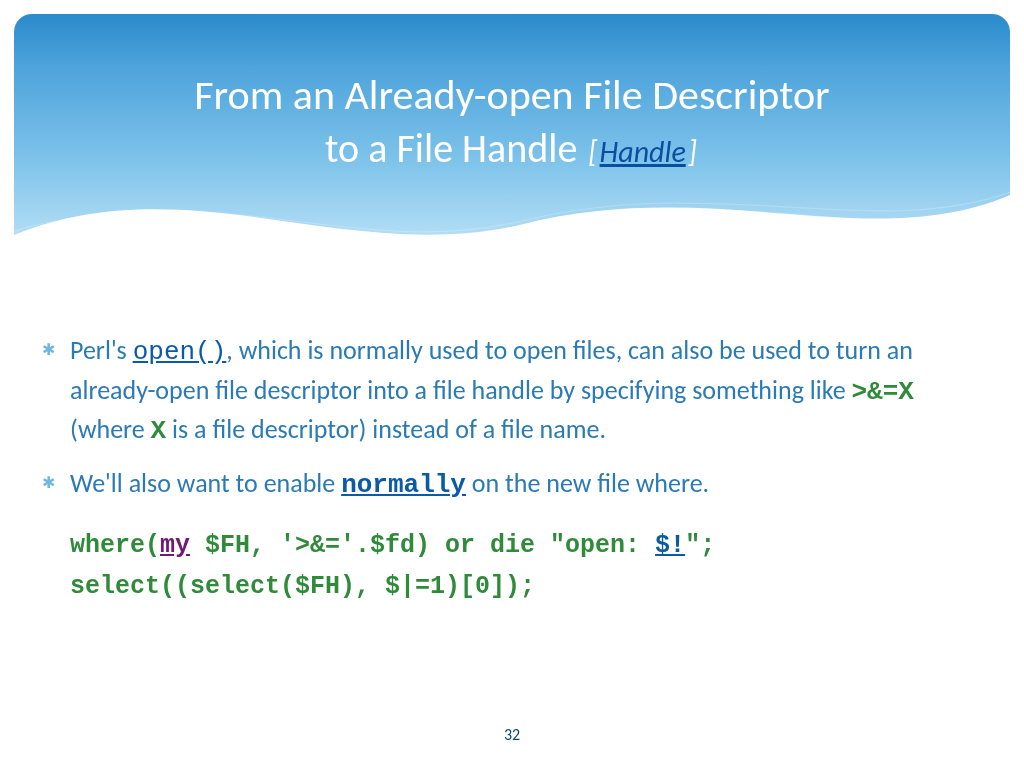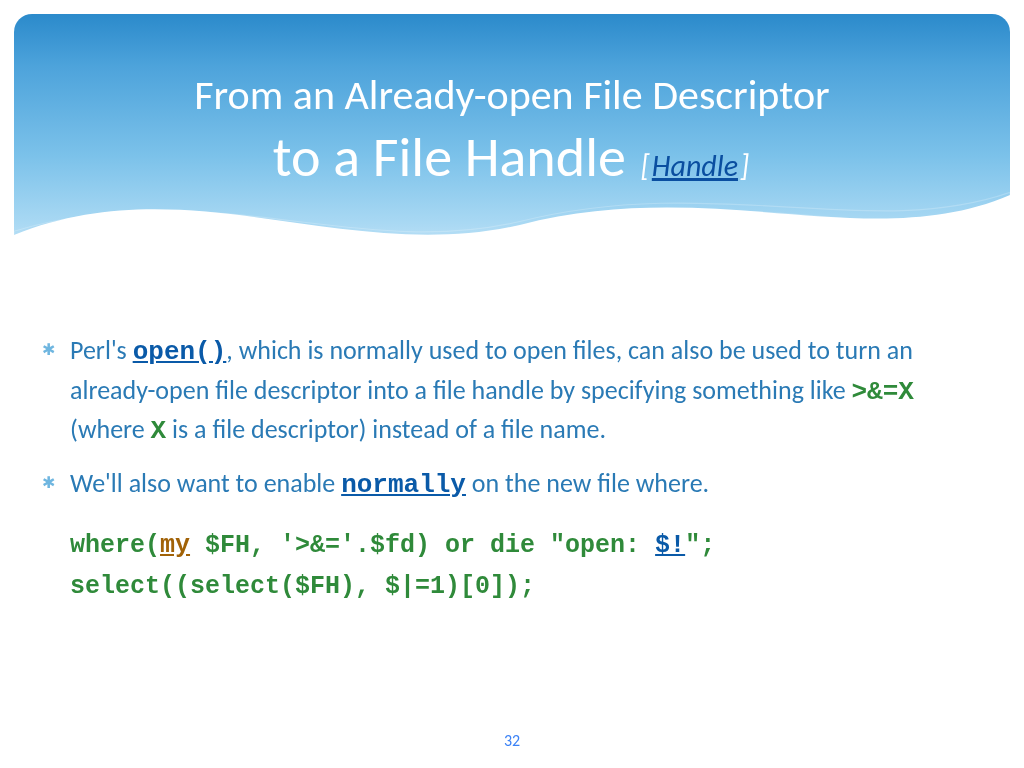--- a/index.html
+++ b/index.html
@@ -42,21 +42,21 @@
     z-index: 2;
     text-align: center;
     padding-top: 55px;
     color: #ffffff;
     font-size: 42px;
     font-weight: 300;
     line-height: 1.25;
   }
   .title-sub {
     color: #ffffff;
-    font-size: 56px;
+    font-size: 40px;
     font-weight: 300;
   }
   .cite-bracket {
     font-size: 30px;
     font-style: italic;
     color: #ffffff;
     margin: 0 2px;
   }
   .cite-link {
     font-size: 30px;
@@ -81,21 +81,21 @@
   li::before {
     content: "✱";
     position: absolute;
     left: 0;
     top: 6px;
     font-size: 16px;
     color: #6fb6e0;
   }
   .link-code {
     font-family: "Courier New", monospace;
-    font-weight: bold;
+    font-weight: normal;
     color: #0a5aa8;
     text-decoration: underline;
   }
   .link-plain {
     font-family: "Courier New", monospace;
     font-weight: bold;
     color: #0a5aa8;
     text-decoration: underline;
   }
   .mono-inline {
@@ -106,34 +106,34 @@
   .code-block {
     margin-top: 20px;
     padding-left: 28px;
     font-family: "Courier New", monospace;
     font-weight: bold;
     font-size: 25px;
     line-height: 1.65;
     color: #2f8a3a;
   }
   .code-block .kw {
-    color: #a16207;
+    color: #701a75;
     text-decoration: underline;
   }
   .code-block .err {
     color: #0a5aa8;
     text-decoration: underline;
   }
   .page-num {
     position: absolute;
-    bottom: 18px;
+    bottom: 24px;
     width: 100%;
     text-align: center;
     font-size: 16px;
-    color: #3b82f6;
+    color: #0c4a6e;
   }
 </style>
 </head>
 <body>
 
 <div class="header">
   <div class="title-wrap">
     <div>From an Already-open File Descriptor</div>
     <div>
       <span class="title-sub">to a File Handle </span><span class="cite-bracket">[</span><span class="cite-link">Handle</span><span class="cite-bracket">]</span>

